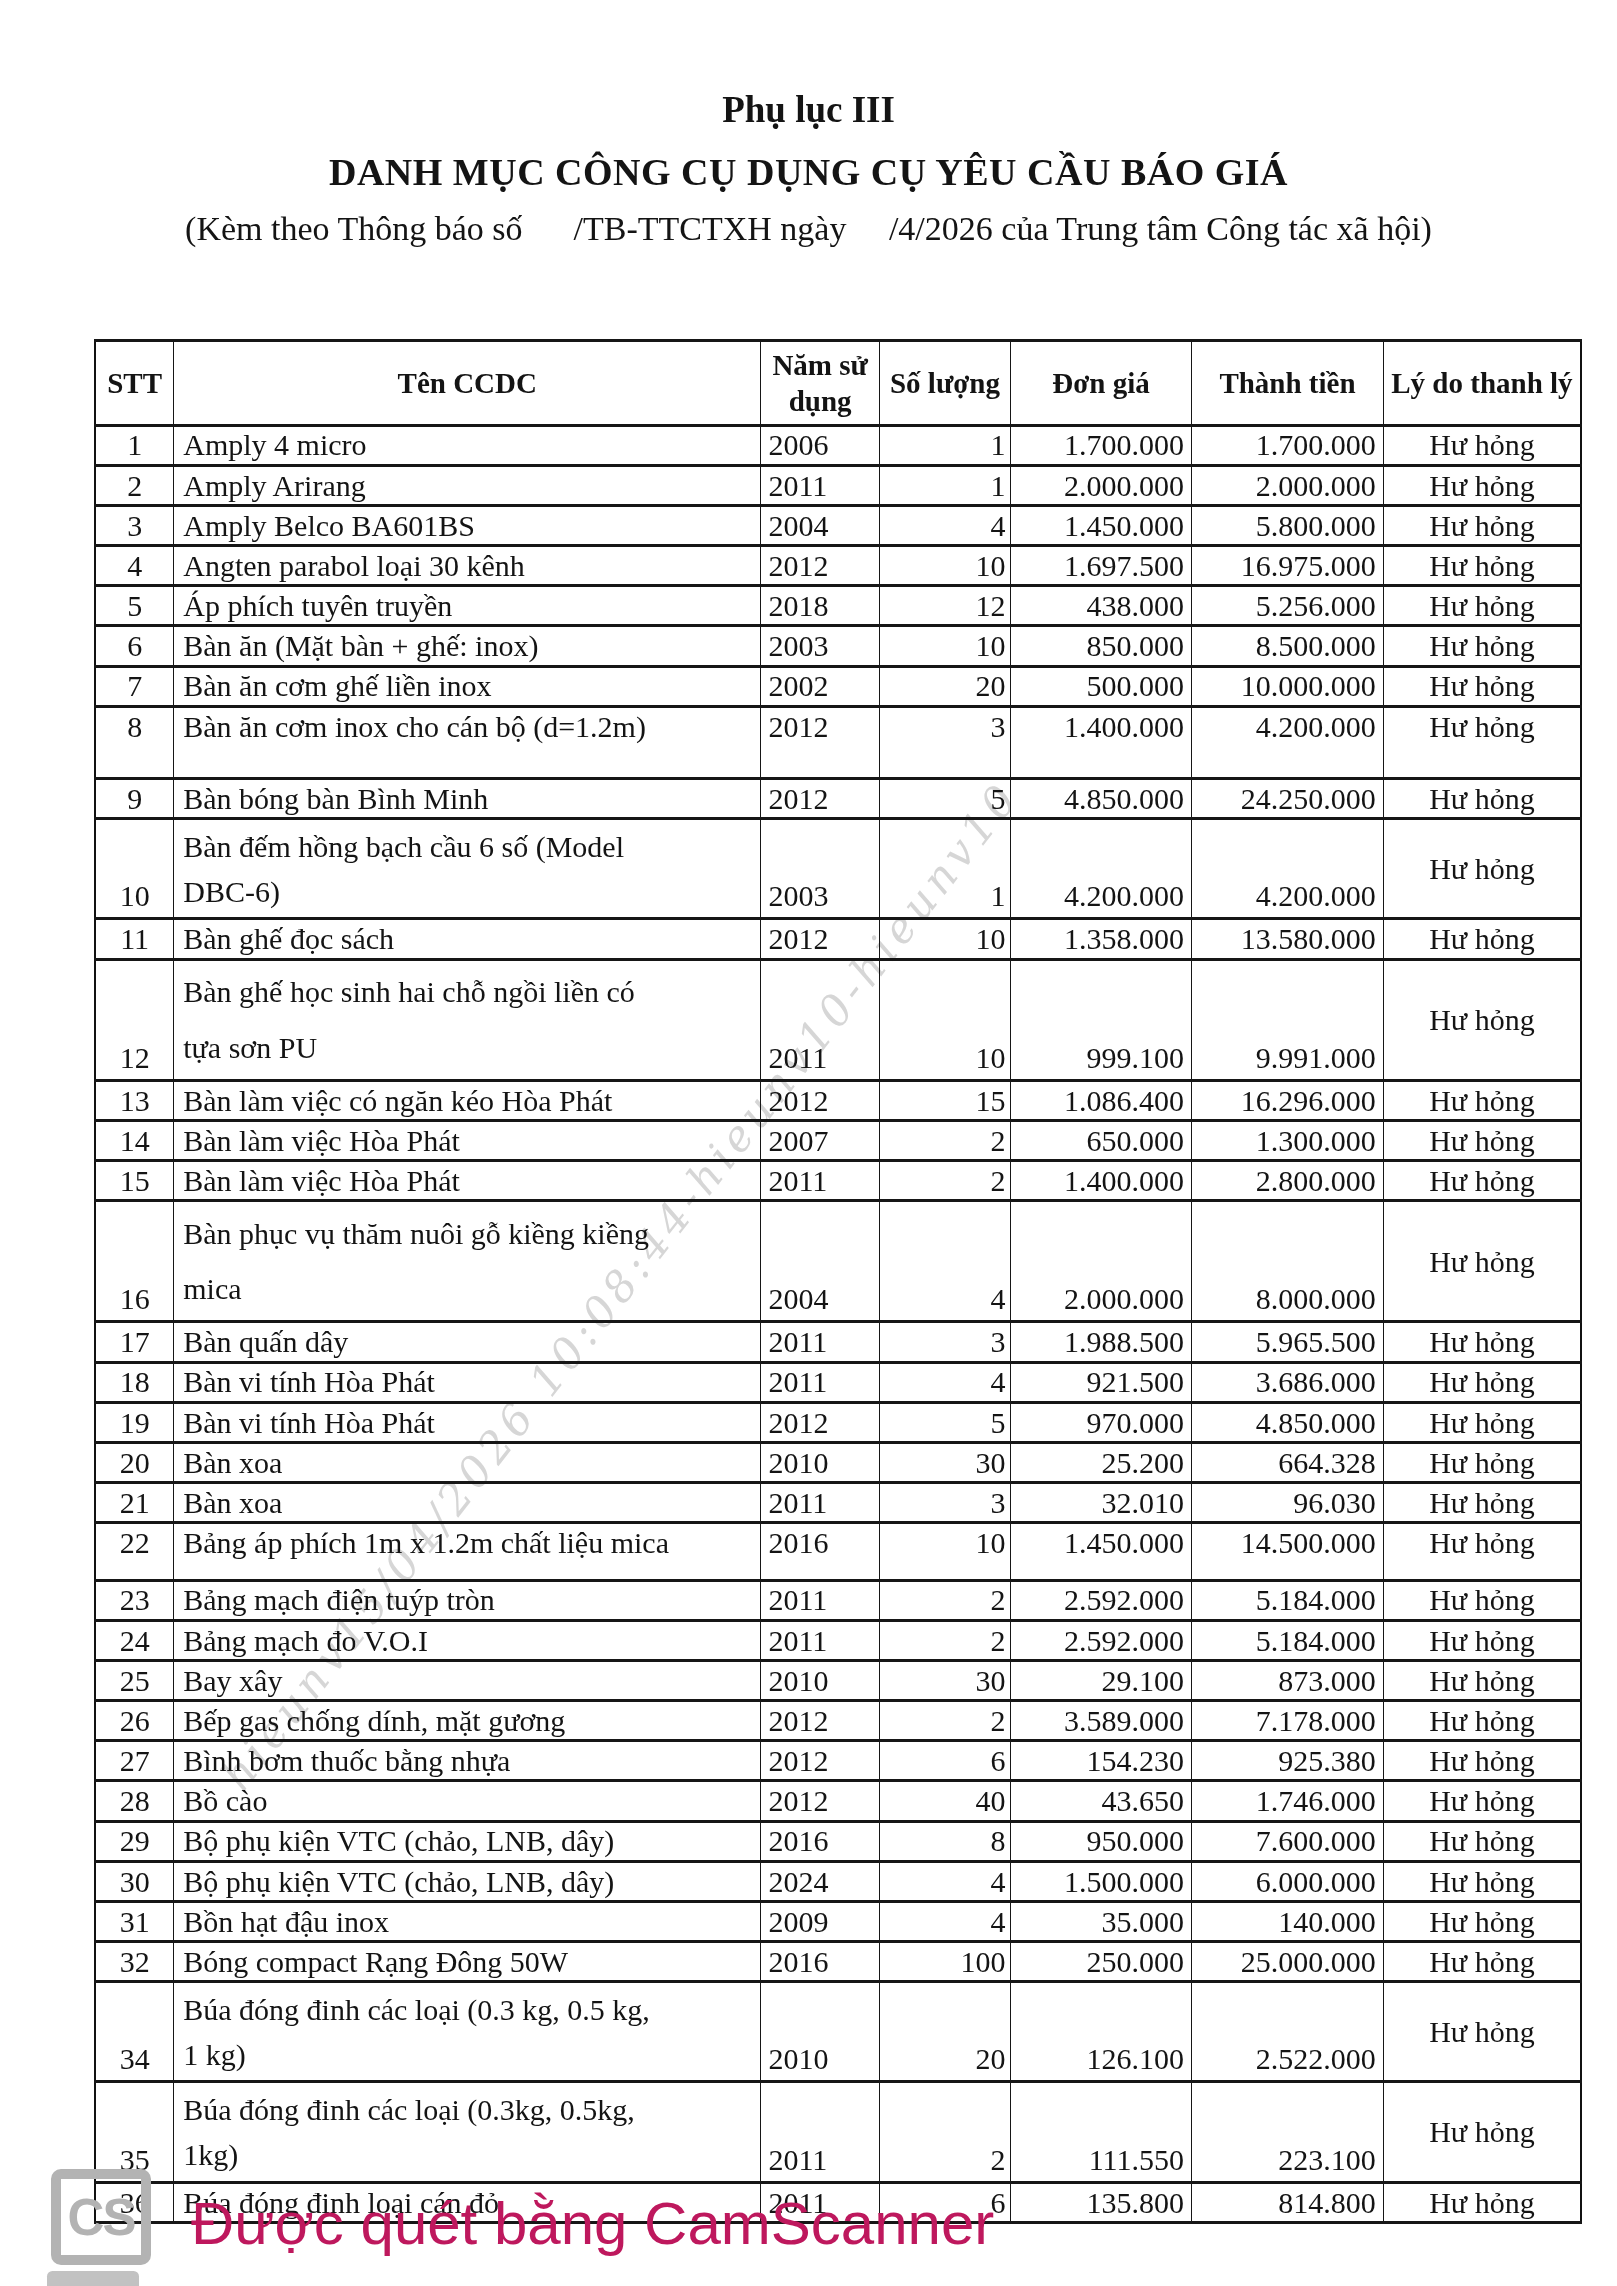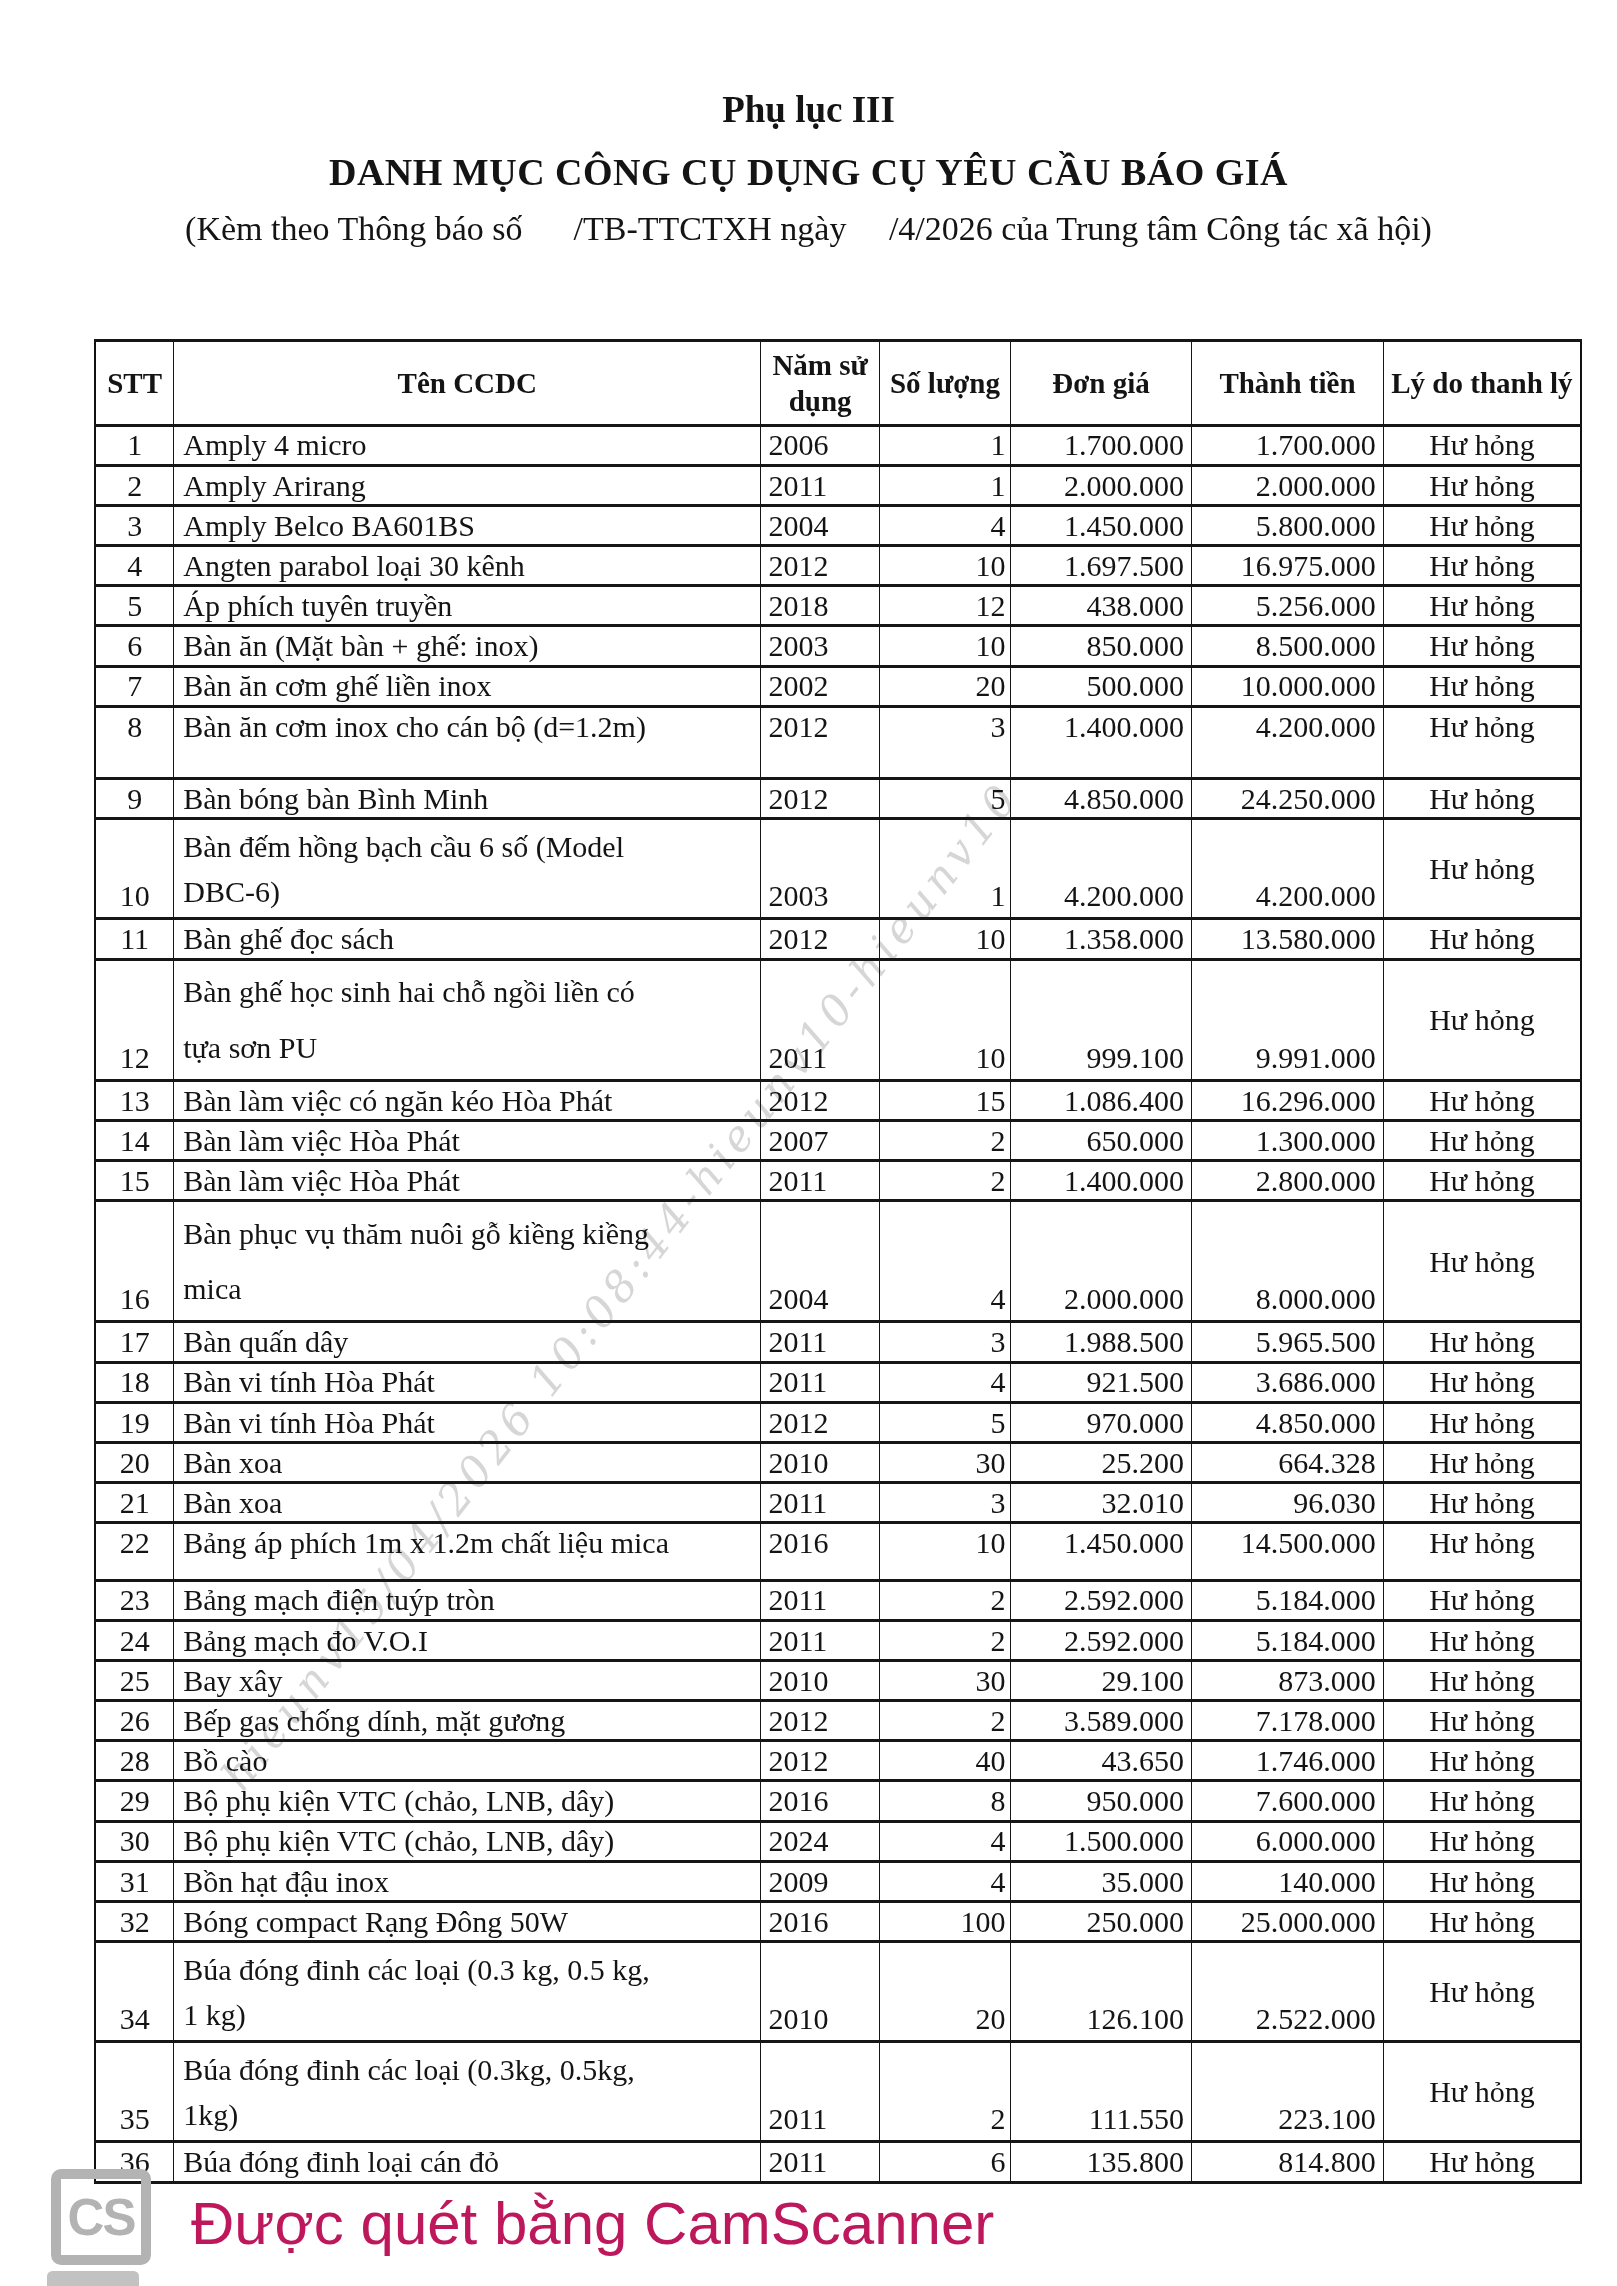--- a/index.html
+++ b/index.html
@@ -344,20 +344,29 @@
         <tr>
           <td class="cell-stt">26</td>
           <td class="cell-name">Bếp gas chống dính, mặt gương</td>
           <td class="cell-year">2012</td>
           <td class="cell-qty">2</td>
           <td class="cell-price">3.589.000</td>
           <td class="cell-total">7.178.000</td>
           <td class="cell-reason">Hư hỏng</td>
         </tr>
         <tr>
+          <td class="cell-stt">27</td>
+          <td class="cell-name">Bình bơm thuốc bằng nhựa</td>
+          <td class="cell-year">2012</td>
+          <td class="cell-qty">6</td>
+          <td class="cell-price">154.230</td>
+          <td class="cell-total">925.380</td>
+          <td class="cell-reason">Hư hỏng</td>
+        </tr>
+        <tr>
           <td class="cell-stt">28</td>
           <td class="cell-name">Bồ cào</td>
           <td class="cell-year">2012</td>
           <td class="cell-qty">40</td>
           <td class="cell-price">43.650</td>
           <td class="cell-total">1.746.000</td>
           <td class="cell-reason">Hư hỏng</td>
         </tr>
         <tr>
           <td class="cell-stt">29</td>

